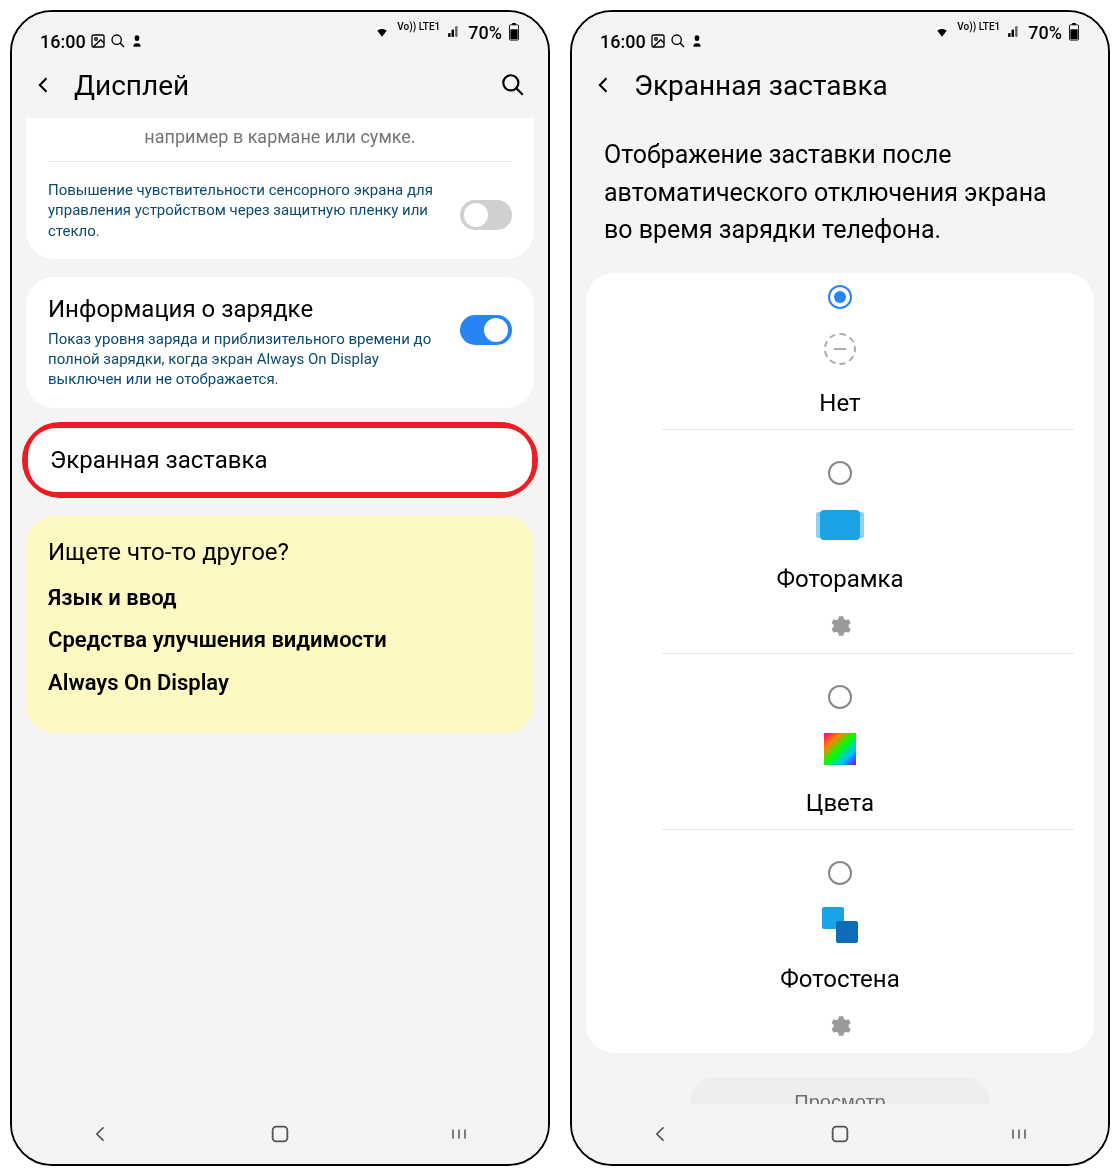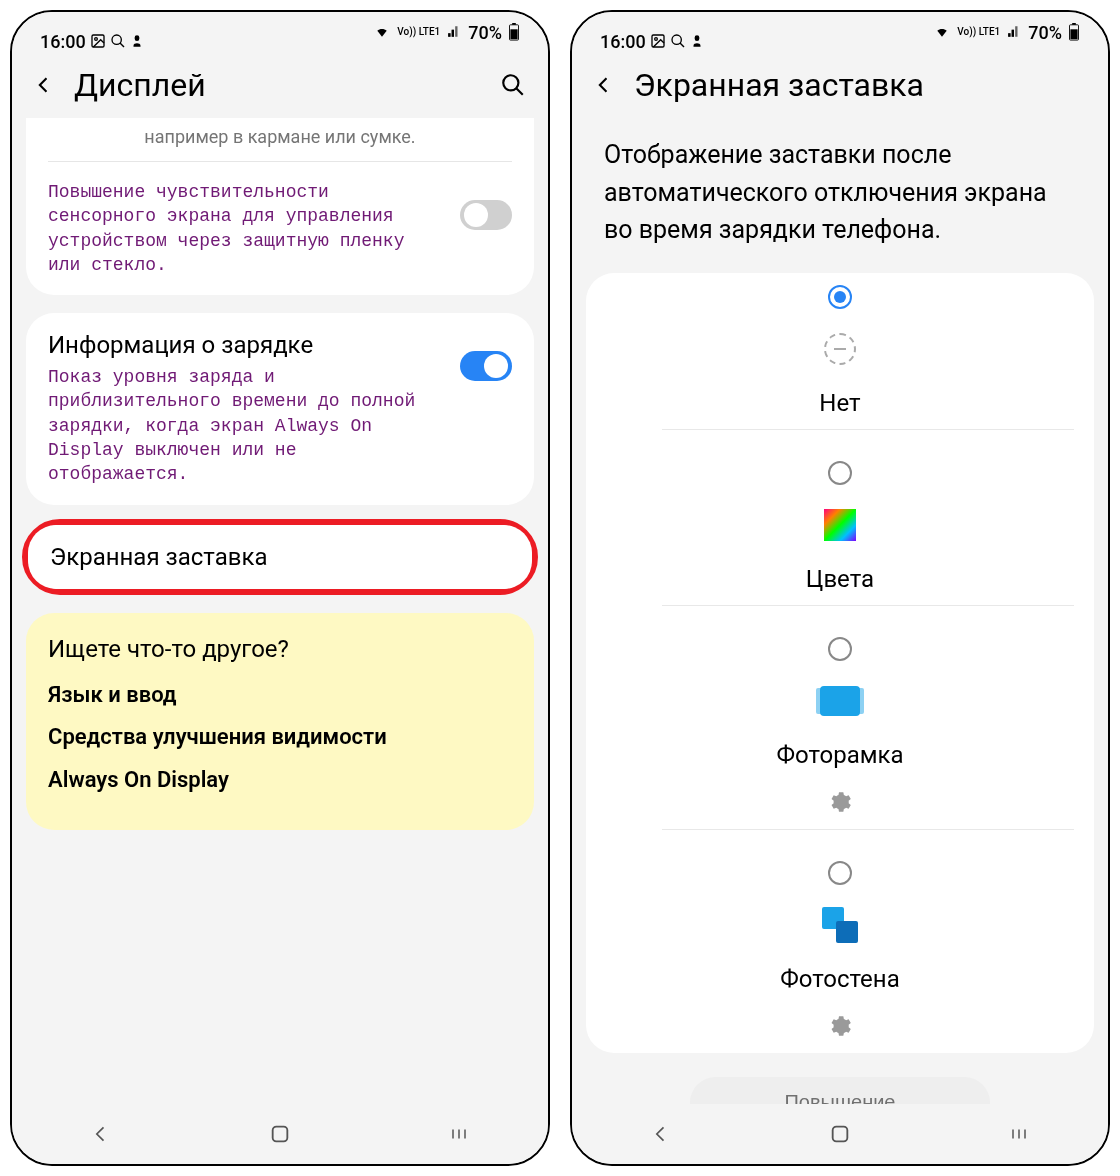--- a/index.html
+++ b/index.html
@@ -28,51 +28,51 @@
     display: flex;
     justify-content: space-between;
     align-items: center;
     padding: 0 28px;
     font-size: 18px;
     font-weight: 500;
     color: #000;
     background: #f4f4f4;
   }
   .sb-left { display: flex; align-items: center; gap: 4px; margin-top: 18px; }
-  .sb-right { display: flex; align-items: center; gap: 6px; }
+  .sb-right { display: flex; gap: 6px; }
   .sb-icon { display: inline-flex; align-items: center; }
   .titlebar {
     height: 66px;
     display: flex;
     align-items: center;
     padding: 0 20px;
     gap: 18px;
     background: #f4f4f4;
   }
   .titlebar .back { width: 24px; height: 24px; display:flex; align-items:center; justify-content:center; }
-  .titlebar .title { font-size: 32px; font-weight: 400; flex: 1; color: #000; }
+  .titlebar .title { font-size: 28px; font-weight: 400; flex: 1; color: #000; }
   .titlebar .search { width: 30px; height: 30px; display:flex; align-items:center; justify-content:center; }
   .content { flex: 1; overflow: hidden; padding: 0 14px; }
   .card {
     background: #fff;
     border-radius: 28px;
     margin-bottom: 18px;
     padding: 0;
     overflow: hidden;
   }
   .partial-top { border-top-left-radius: 0; border-top-right-radius: 0; margin-top: 0; }
   .row {
     padding: 18px 22px;
     display: flex;
     align-items: flex-start;
     gap: 16px;
   }
   .row-main { flex: 1; }
   .row-title { font-size: 24px; color: #000; font-weight: 400; margin-bottom: 6px; }
-  .row-desc { font-size: 18px; color: #701a75; line-height: 1.35; font-family: Liberation Mono, monospace; }
+  .row-desc { font-size: 15px; color: #0c4a6e; line-height: 1.35; }
   .switch {
     width: 52px; height: 30px; border-radius: 15px; position: relative; flex-shrink: 0; margin-top: 20px;
   }
   .switch::after {
     content: ""; position: absolute; width: 24px; height: 24px; border-radius: 50%; background: #fff; top: 3px;
   }
   .switch.off { background: #d0d0d0; }
   .switch.off::after { left: 4px; }
   .switch.on { background: #2784f5; }
   .switch.on::after { right: 4px; }
@@ -356,47 +356,47 @@
       <div class="option">
         <div class="radio checked"></div>
         <div class="opt-icon">
             <div class="icon-none"></div>
           </div>
         <div class="opt-label">Нет</div>
       </div>
       <div class="option">
         <div class="radio"></div>
         <div class="opt-icon">
-            <div class="icon-colors"></div>
-          </div>
-        <div class="opt-label">Цвета</div>
-      </div>
-      <div class="option">
-        <div class="radio"></div>
-        <div class="opt-icon">
             <div class="icon-frame"></div>
           </div>
         <div class="opt-label">Фоторамка</div>
         <div class="gear"><svg width="26" height="26" viewBox="0 0 24 24" fill="#9a9a9a">
               <path d="M12 8a4 4 0 100 8 4 4 0 000-8zm9 4a7 7 0 00-.1-1.2l2-1.6-2-3.4-2.4 1a7 7 0 00-2-1.2L16 3h-4l-.5 2.6a7 7 0 00-2 1.2l-2.4-1-2 3.4 2 1.6A7 7 0 007 12c0 .4 0 .8.1 1.2l-2 1.6 2 3.4 2.4-1a7 7 0 002 1.2L12 21h4l.5-2.6a7 7 0 002-1.2l2.4 1 2-3.4-2-1.6c.1-.4.1-.8.1-1.2z"></path>
             </svg></div>
+      </div>
+      <div class="option">
+        <div class="radio"></div>
+        <div class="opt-icon">
+            <div class="icon-colors"></div>
+          </div>
+        <div class="opt-label">Цвета</div>
       </div>
       <div class="option">
         <div class="radio"></div>
         <div class="opt-icon">
             <div class="icon-wall"></div>
           </div>
         <div class="opt-label">Фотостена</div>
         <div class="gear"><svg width="26" height="26" viewBox="0 0 24 24" fill="#9a9a9a">
               <path d="M12 8a4 4 0 100 8 4 4 0 000-8zm9 4a7 7 0 00-.1-1.2l2-1.6-2-3.4-2.4 1a7 7 0 00-2-1.2L16 3h-4l-.5 2.6a7 7 0 00-2 1.2l-2.4-1-2 3.4 2 1.6A7 7 0 007 12c0 .4 0 .8.1 1.2l-2 1.6 2 3.4 2.4-1a7 7 0 002 1.2L12 21h4l.5-2.6a7 7 0 002-1.2l2.4 1 2-3.4-2-1.6c.1-.4.1-.8.1-1.2z"></path>
             </svg></div>
       </div>
     </div>
 
-    <button class="preview-btn">Повышение</button>
+    <button class="preview-btn">Просмотр</button>
   </div>
 
   <div class="navbar">
     <div class="navbtn">
         <svg width="20" height="20" viewBox="0 0 24 24" fill="none" stroke="#555" stroke-width="2">
           <path d="M15 4l-8 8 8 8"></path>
         </svg>
       </div>
     <div class="navbtn">
         <svg width="22" height="22" viewBox="0 0 24 24" fill="none" stroke="#555" stroke-width="2">

